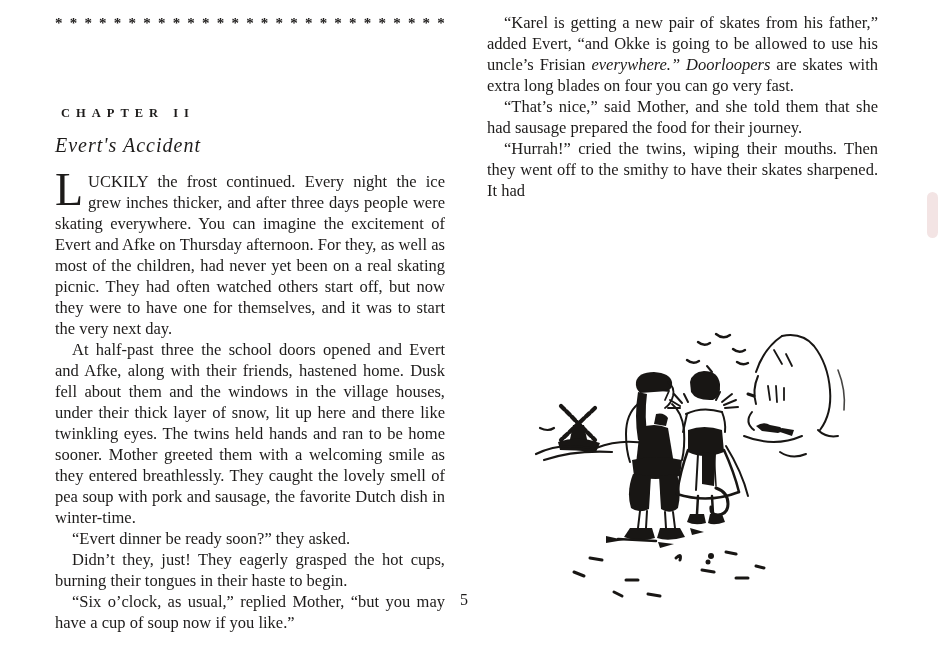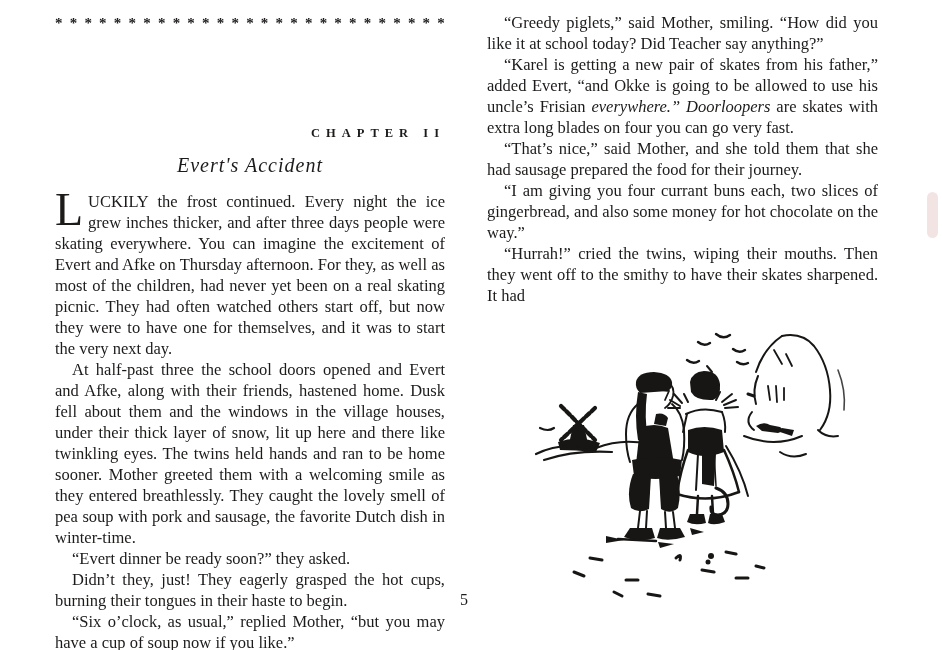--- a/index.html
+++ b/index.html
@@ -10,25 +10,25 @@
   }
   .col{position:absolute;}
   #col-left{left:55px;top:14px;width:390px;}
   #col-right{left:487px;top:12px;width:391px;}
   .asterisk-row{
     display:flex;justify-content:space-between;
     font-size:15px;font-weight:bold;letter-spacing:0;
     height:18px;line-height:18px;
   }
   .chapter-label{
-    text-align:right;font-size:12.5px;font-weight:bold;
-    letter-spacing:6px;text-indent:6px;margin-top:94px;
+    text-align:left;font-size:12.5px;font-weight:bold;
+    letter-spacing:6px;text-indent:6px;margin-top:74px;
   }
   .chapter-title{
-    text-align:center;font-style:italic;font-size:20px;
+    font-style:italic;font-size:20px;
     letter-spacing:1px;margin-top:13px;
   }
   .body-text{margin-top:14px;}
   .body-text p{
     margin:0;text-align:justify;
     font-size:16.5px;line-height:21px;
   }
   .body-text p.indent{text-indent:17px;}
   .dropcap{
     float:left;font-size:46px;line-height:36px;
@@ -85,24 +85,22 @@
       <p><span class="dropcap">L</span><span>UCKILY the frost continued. Every night the ice grew inches thicker, and after three days people were skating everywhere. You can imagine the excitement of Evert and Afke on Thursday afternoon. For they, as well as most of the children, had never yet been on a real skating picnic. They had often watched others start off, but now they were to have one for themselves, and it was to start the very next day.</span></p>
       <p class="indent"><span>At half-past three the school doors opened and Evert and Afke, along with their friends, hastened home. Dusk fell about them and the windows in the village houses, under their thick layer of snow, lit up here and there like twinkling eyes. The twins held hands and ran to be home sooner. Mother greeted them with a welcoming smile as they entered breathlessly. They caught the lovely smell of pea soup with pork and sausage, the favorite Dutch dish in winter-time.</span></p>
       <p class="indent"><span>“Evert dinner be ready soon?” they asked.</span></p>
       <p class="indent"><span>Didn’t they, just! They eagerly grasped the hot cups, burning their tongues in their haste to begin.</span></p>
       <p class="indent"><span>“Six o’clock, as usual,” replied Mother, “but you may have a cup of soup now if you like.”</span></p>
     </div>
 </div>
 
 <div class="col" id="col-right">
   <div class="body-text" style="margin-top:0">
-      <p class="indent"><span>“Greedy piglets,” said Mother, smiling. “How did you like it at school today? Did Teacher say anything?”</span></p>
       <p class="indent"><span>“Karel is getting a new pair of skates from his father,” added Evert, “and Okke is going to be allowed to use his uncle’s Frisian </span><i>everywhere.”</i><span> </span><i>Doorloopers</i><span> are skates with extra long blades on four you can go very fast.</span></p>
       <p class="indent"><span>“That’s nice,” said Mother, and she told them that she had sausage prepared the food for their journey.</span></p>
-      <p class="indent"><span>“I am giving you four currant buns each, two slices of gingerbread, and also some money for hot chocolate on the way.”</span></p>
       <p class="indent"><span>“Hurrah!” cried the twins, wiping their mouths. Then they went off to the smithy to have their skates sharpened. It had</span></p>
     </div>
 </div>
 
 <div id="illustration">
   <svg width="345" height="285" viewBox="0 0 345 285">
     <g>
       <path class="ink" stroke-width="2.4" d="M186 4 q7 6 14 1"></path>
       <path class="ink" stroke-width="2.4" d="M168 12 q6 5 12 1"></path>
       <path class="ink" stroke-width="2.4" d="M203 19 q6 5 12 1"></path>

